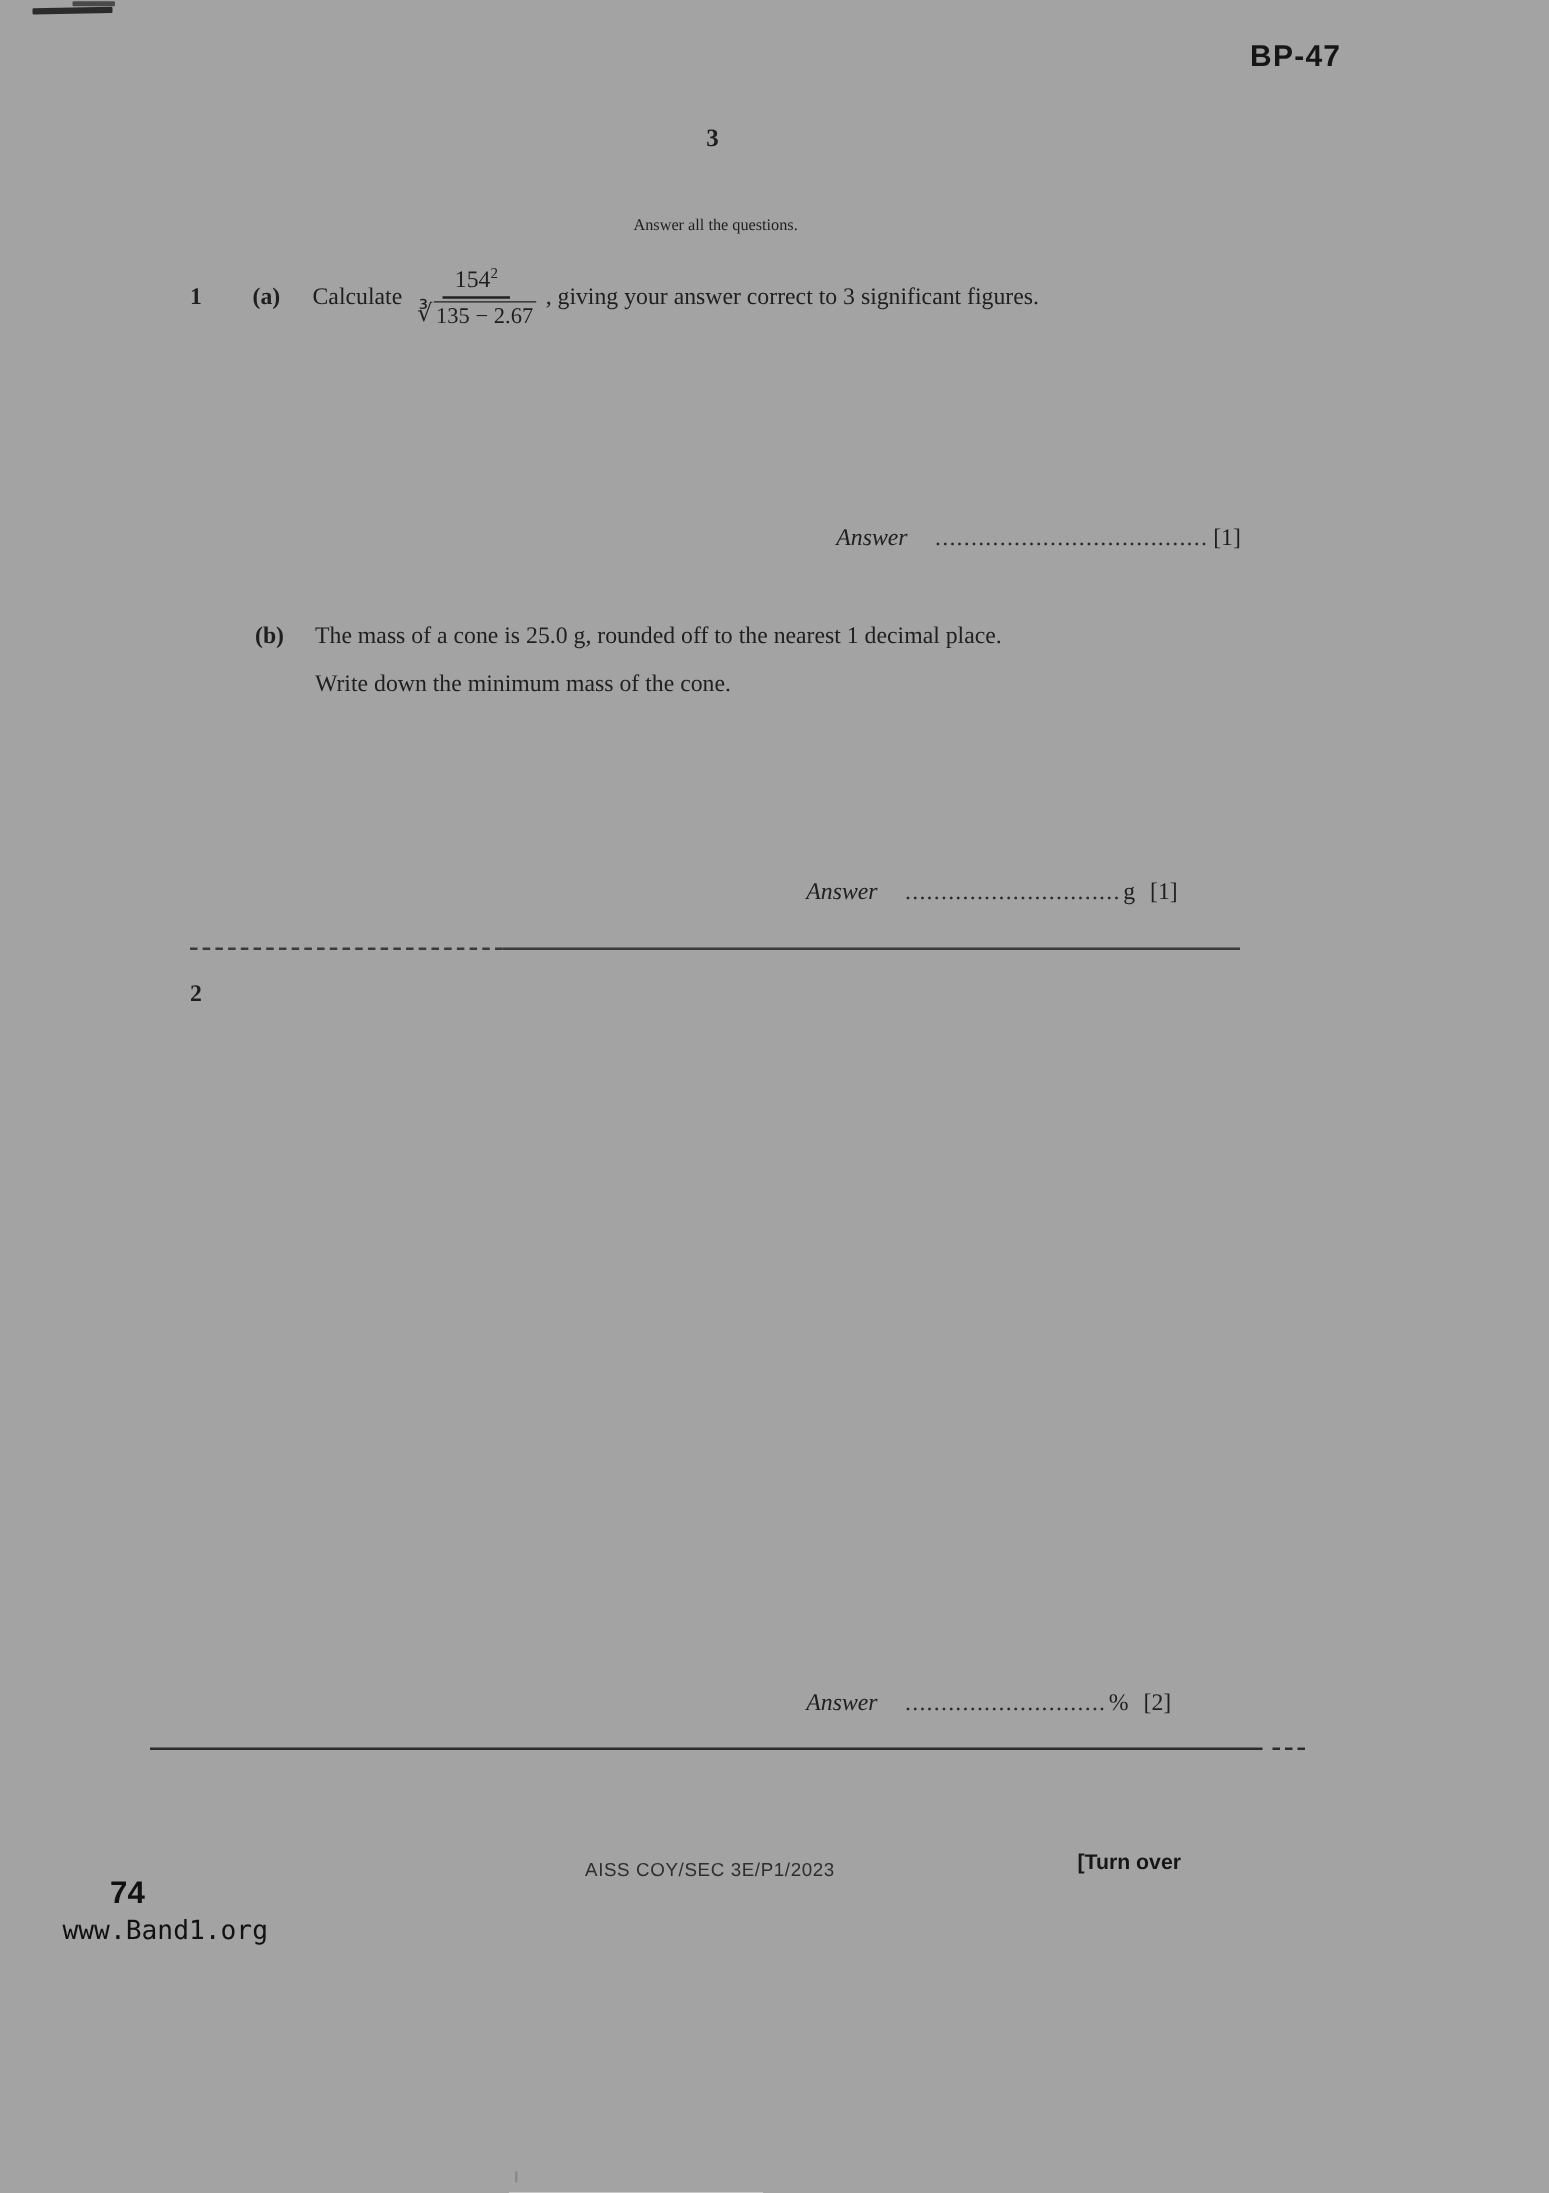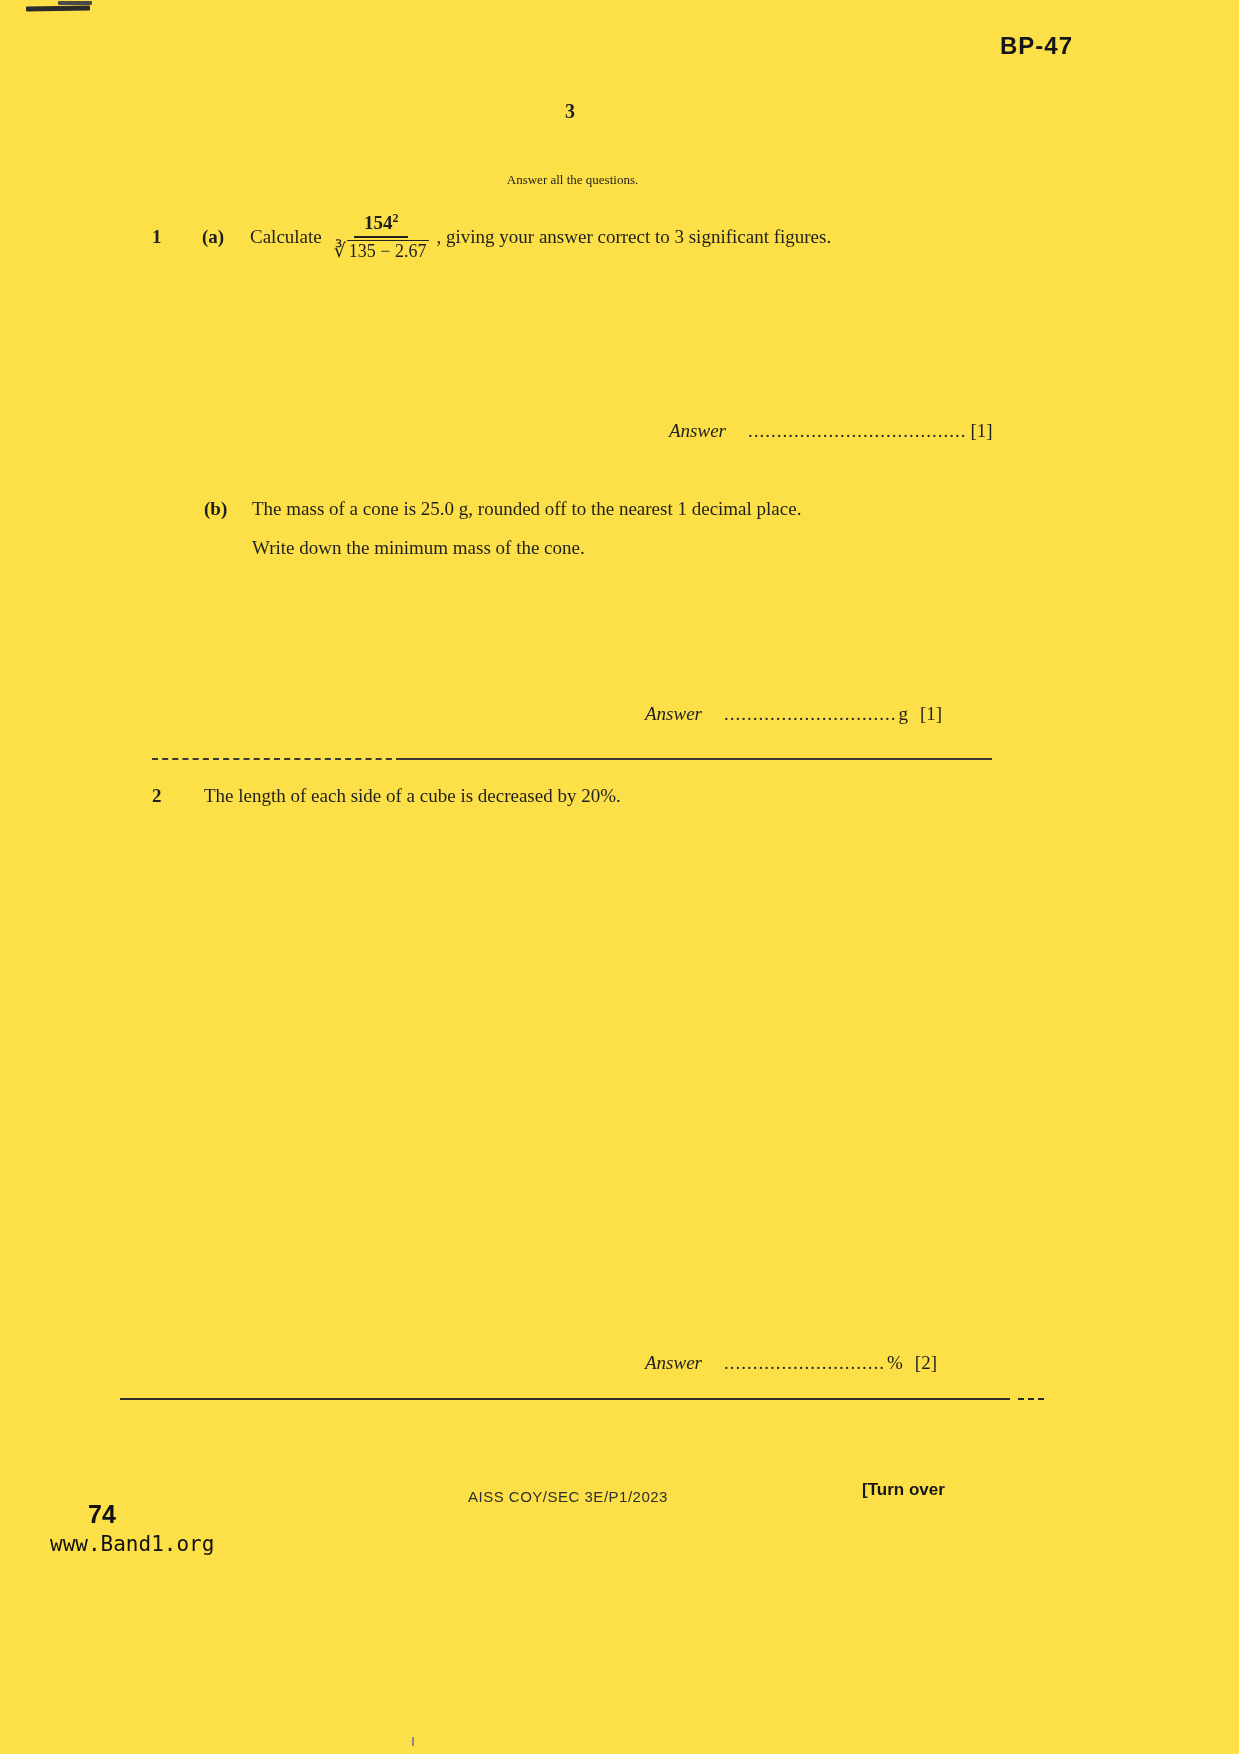--- a/index.html
+++ b/index.html
@@ -1,20 +1,20 @@
 <!DOCTYPE html>
 <html><head>
 <meta charset="utf-8">
 <style>
   html,body { margin:0; padding:0; background:#e8e8e8; }
   .page {
     position:relative;
     width:1239px; height:1754px;
     margin:0 auto;
-    background:#fde047;
+    background:#a3a3a3;
     font-family:"Liberation Serif", serif;
     color:#1f1f1f;
     overflow:hidden;
   }
   
   .artifact { position:absolute; background:#2b2b2b; border-radius:1px; }
   .a1 { top:6px; left:26px; width:64px; height:5px; transform:rotate(-1deg); }
   .a2 { top:1px; left:58px; width:34px; height:4px; background:#4a4a4a; }
   .speck { position:absolute; left:412px; top:1737px; width:2px; height:9px; background:#8a8a8a; }
 
@@ -34,21 +34,21 @@
 
   
   .q1a-row {
     position:absolute; top:212px; left:152px;
     display:flex; align-items:center; font-size:19px;
   }
   .qnum  { font-weight:bold; width:50px; }
   .qpart { font-weight:bold; width:48px; }
   .calc  { margin-right:12px; }
   .frac  { display:inline-flex; flex-direction:column; align-items:center; line-height:1.15; }
-  .frac .num { padding:0 10px 2px 10px; border-bottom:2px solid #222; font-size:19px;font-weight:bold; }
+  .frac .num { padding:0 10px 2px 10px; border-bottom:2px solid #222; font-size:19px; }
   .frac .num sup { font-size:12px; }
   .frac .den { padding-top:2px; font-size:18px; display:inline-flex; align-items:flex-start; }
   .frac .radsym { font-size:19px; margin-right:1px; }
   .frac .radicand { border-top:1.5px solid #222; padding:0 2px; }
   .post { margin-left:8px; }
 
   
   .q1b {
     position:absolute; top:498px; left:204px;
     display:flex; align-items:flex-start; font-size:19px;
@@ -146,21 +146,20 @@
     <span class="ans-label">Answer</span><span class="dots">..............................</span><span class="unit">g</span><span class="marks">[1]</span>
   </div>
 
   <div class="divider">
     <span class="dash-part"></span><span class="solid-part"></span>
   </div>
 
   <div class="q2">
     <span class="qnum">2</span>
     <div class="q2-text">
-      <div class="line">The length of each side of a cube is decreased by 20%.</div>
     </div>
   </div>
 
   <div class="ans ans-2">
     <span class="ans-label">Answer</span><span class="dots">............................</span><span class="unit">%</span><span class="marks">[2]</span>
   </div>
 
   <div class="bottom-rule"></div>
   <div class="bottom-dash"></div>
 

